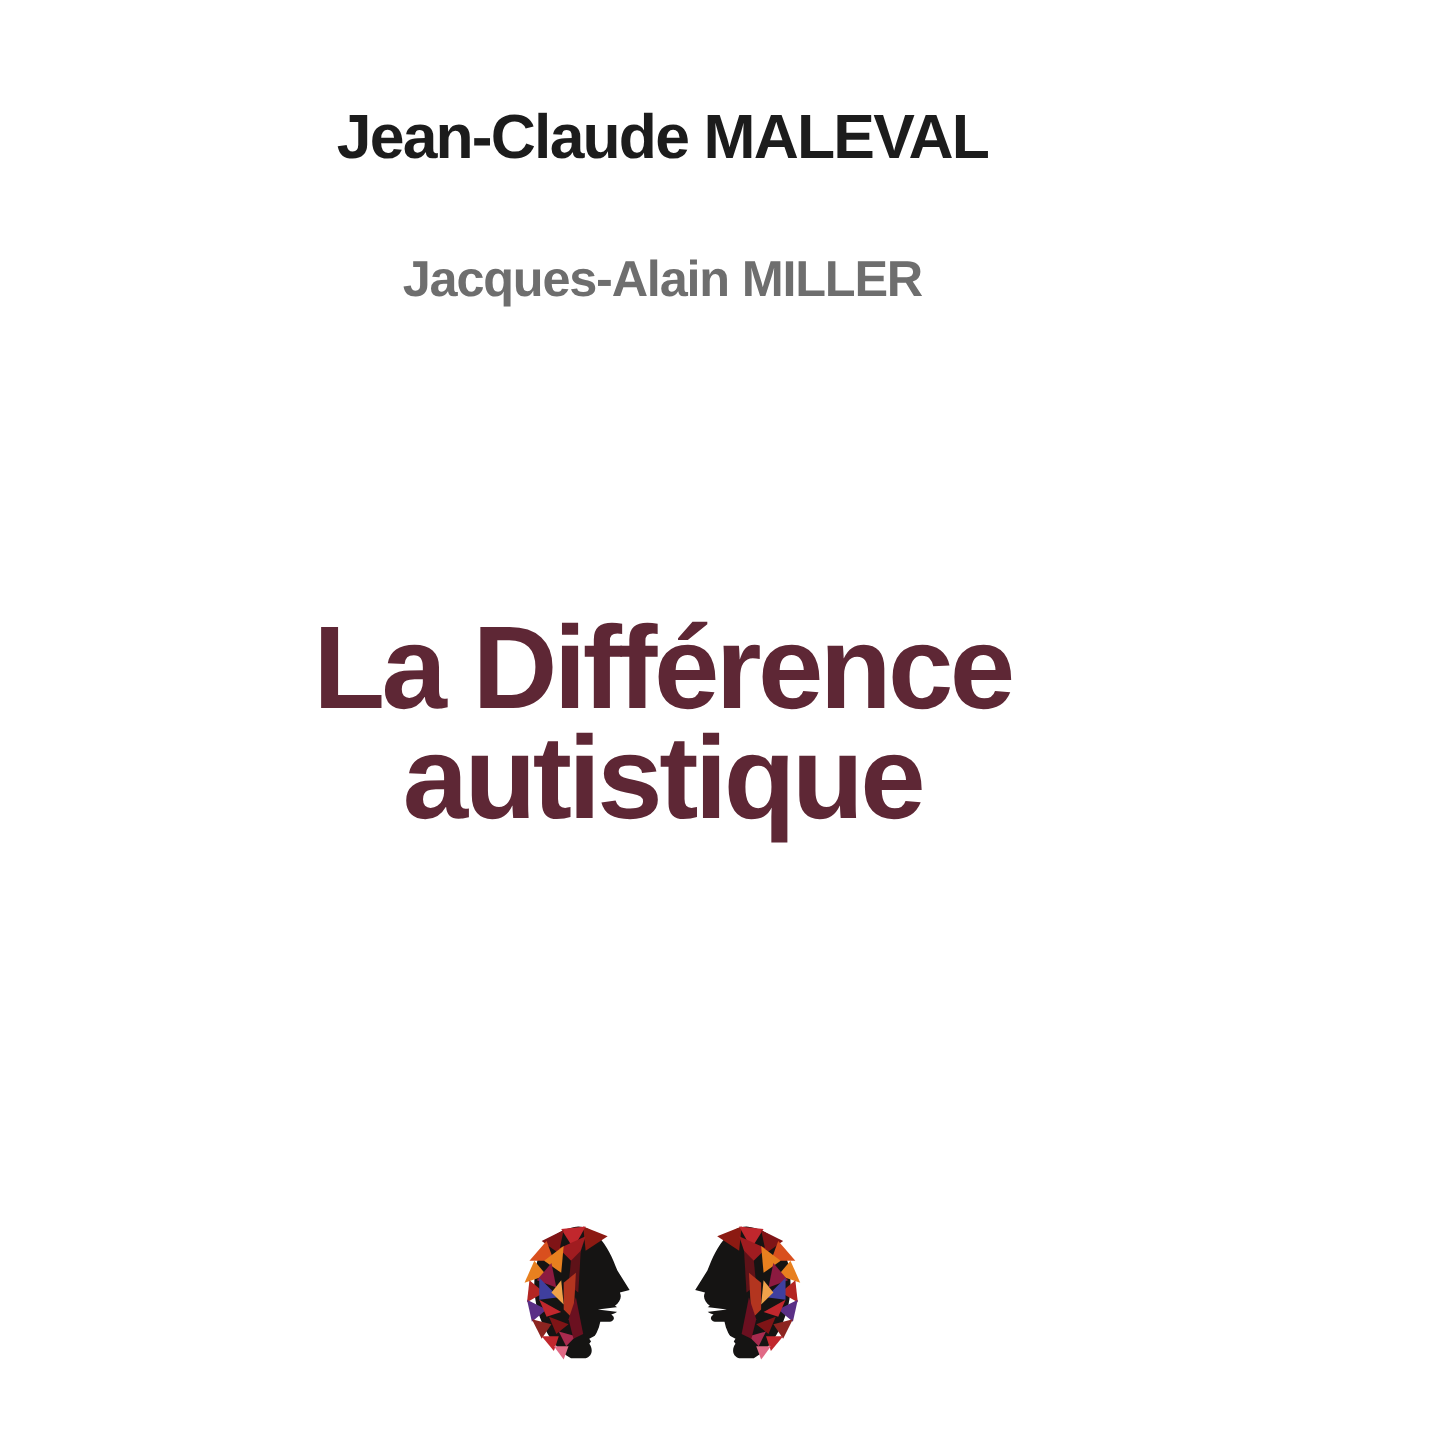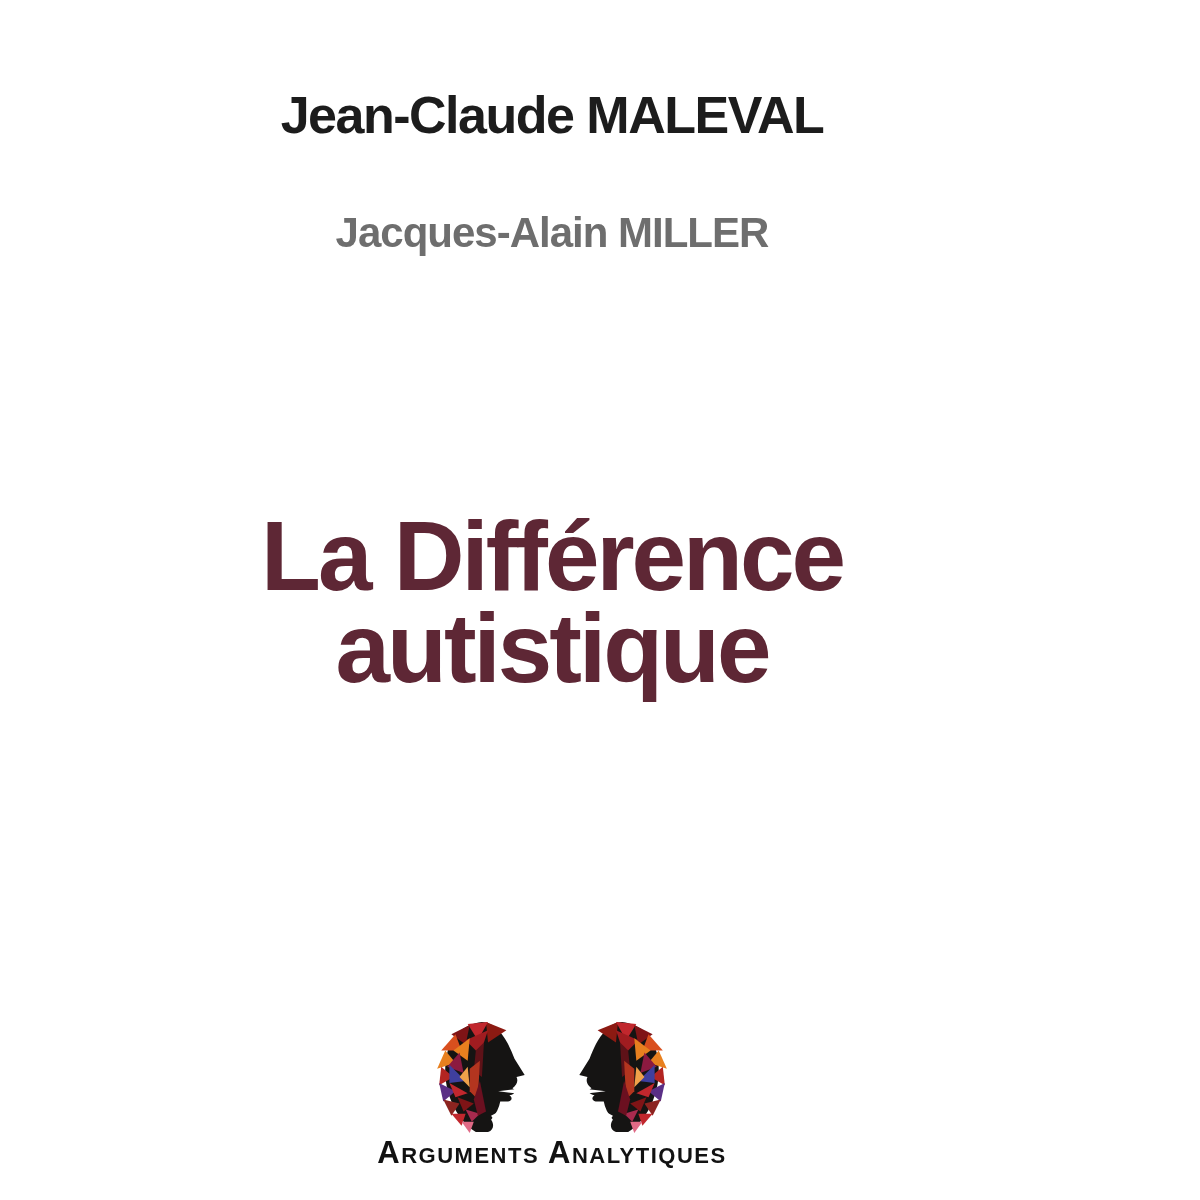--- a/index.html
+++ b/index.html
@@ -100,15 +100,14 @@
           </svg>
       </span>
       <span class="head-flip">
         <svg width="102" height="114" viewBox="0 0 100 112">
             <use href="#profile-head"></use>
           </svg>
       </span>
     </div>
   </div>
 
-  <div class="collection">Arguments Analytiques</div>
 
 </div>
 
 </body></html>

